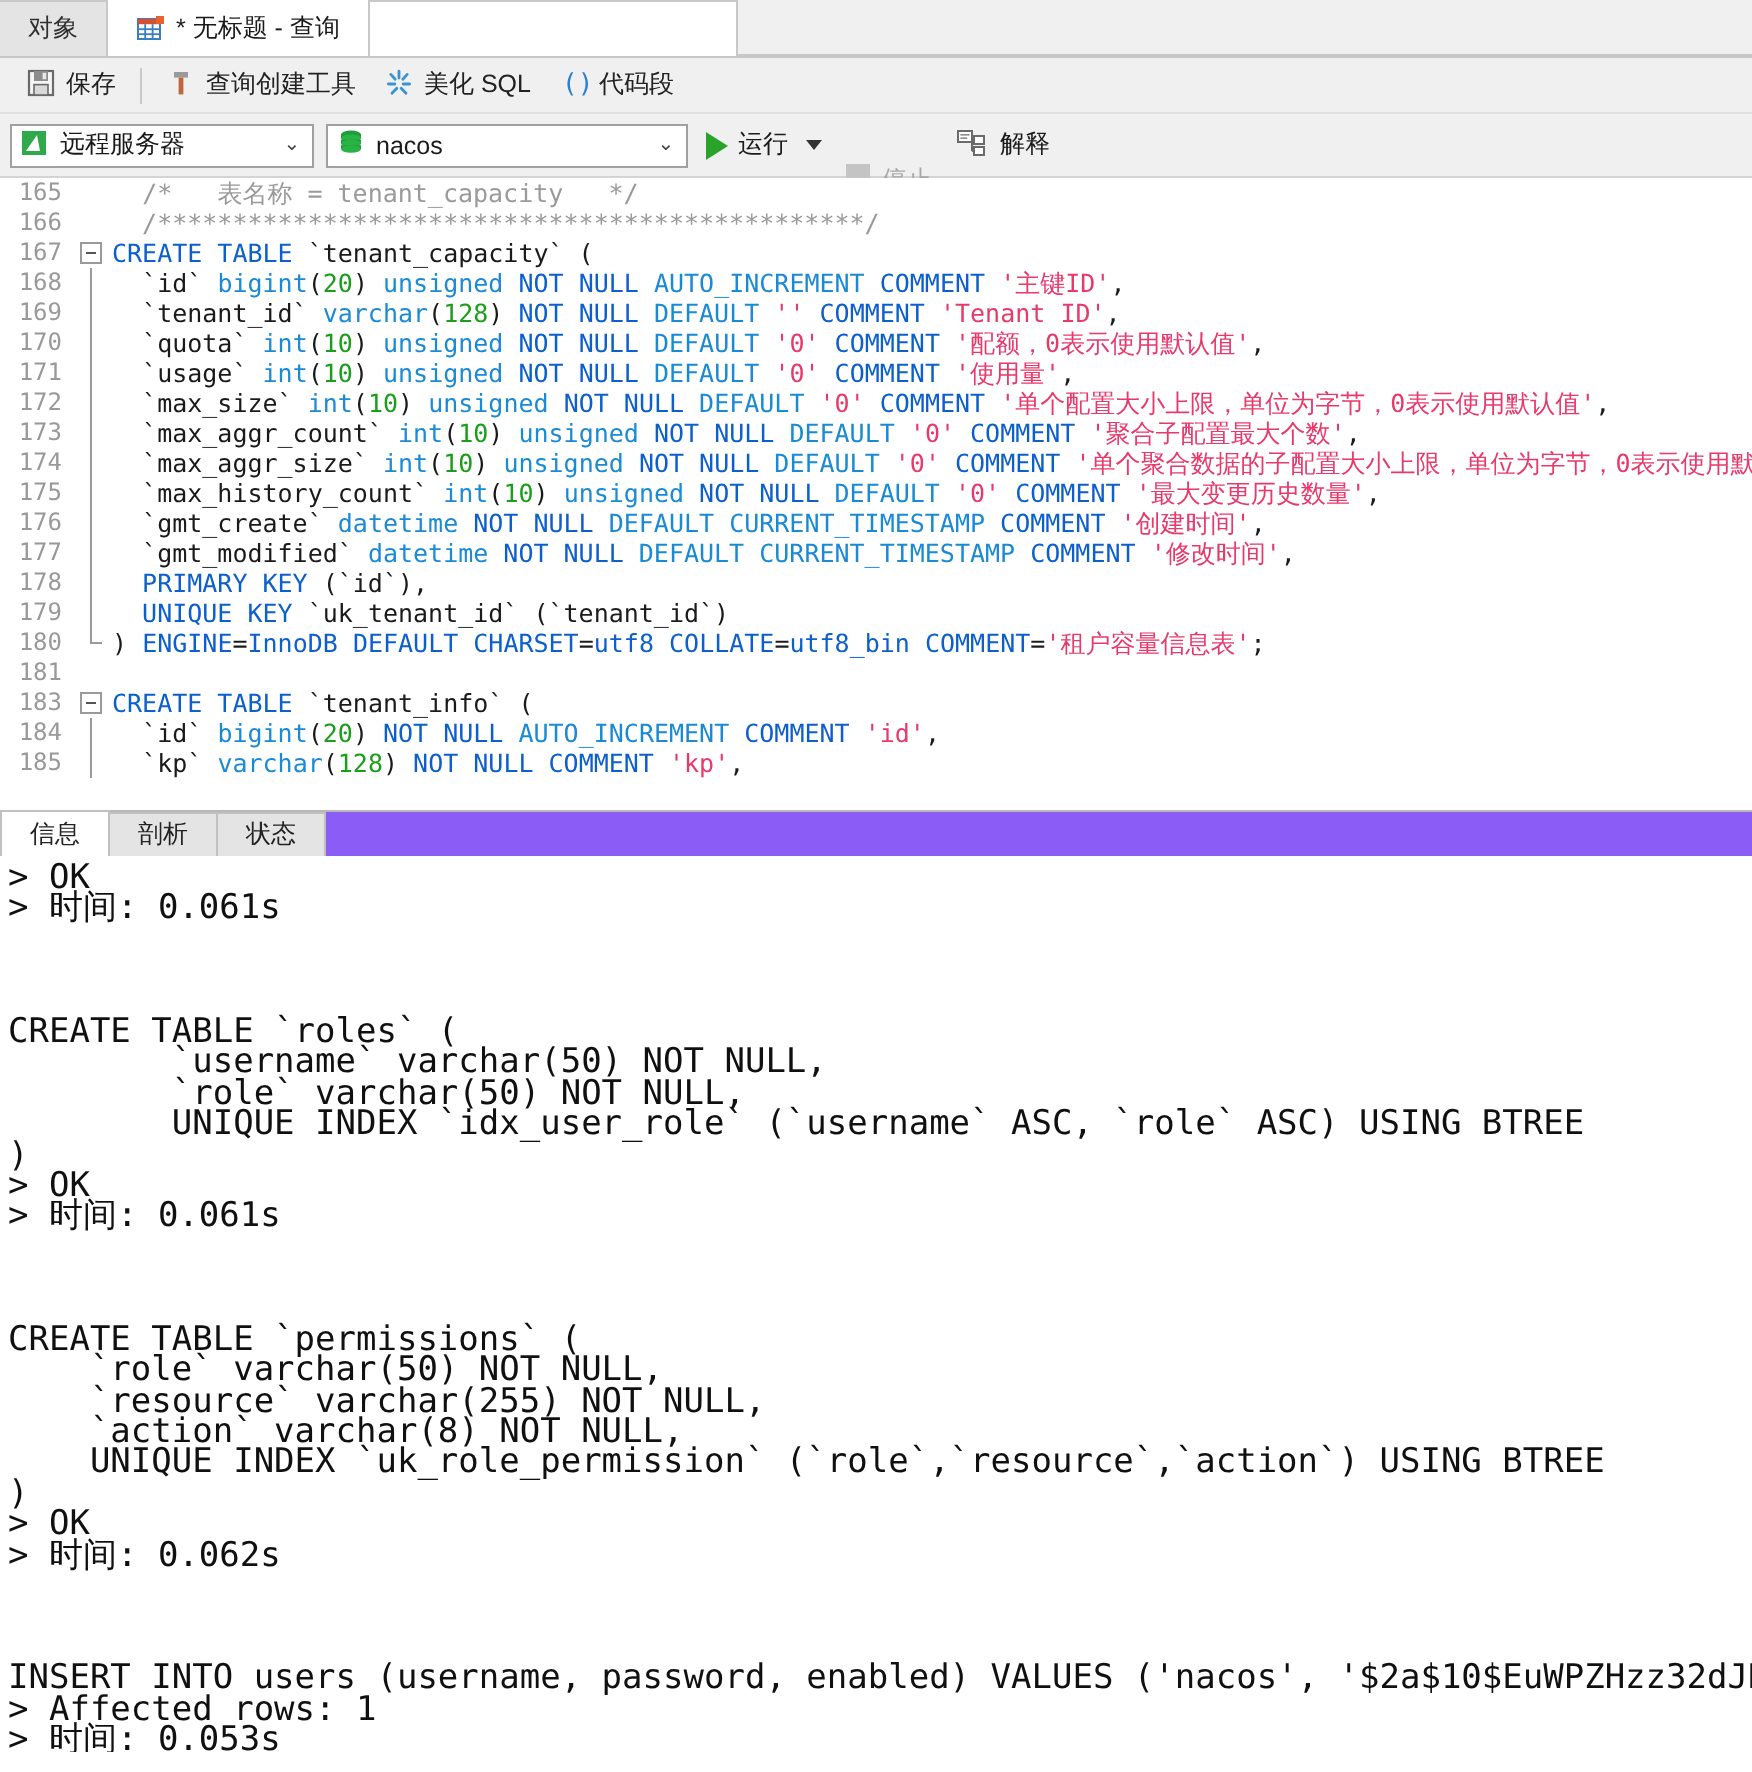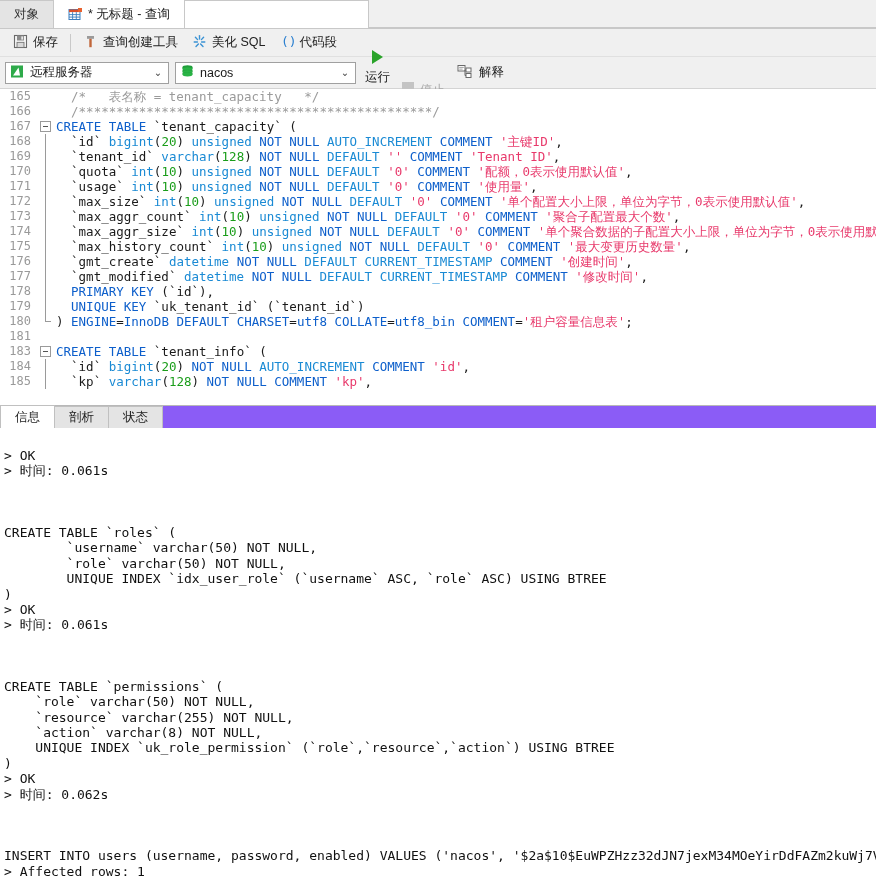--- a/index.html
+++ b/index.html
@@ -102,31 +102,31 @@
     background: #fff;
     border: 1px solid #a0a0a0;
     display: flex;
     align-items: center;
     padding: 0 3px 0 4px;
     font-size: 12.5px;
     color: #1a1a1a;
     cursor: default;
   }
   .combo .cb-label { flex: 1; padding-left: 5px; white-space: nowrap; overflow: hidden; }
-  .combo.conn { width: 164px; }
+  .combo.conn { width: 152px; }
   .combo.db { width: 181px; }
   .chev {
     width: 14px; text-align: center;
     color: #444; font-size: 10px;
     line-height: 1;
   }
   .runbtn {
     display: flex; align-items: center; gap: 5px;
     font-size: 12.5px; color: #1a1a1a;
-    padding: 0 3px; cursor: default; white-space: nowrap; flex-direction: column;
+    padding: 0 3px; cursor: default; white-space: nowrap;
   }
   .play {
     width: 0; height: 0;
     border-left: 11px solid #2aa32a;
     border-top: 7px solid transparent;
     border-bottom: 7px solid transparent;
   }
   .caret-sm {
     width: 0; height: 0;
     border-left: 4px solid transparent;
@@ -241,23 +241,23 @@
     cursor: default;
   }
   .rtab.active { background: #ffffff; height: 23px; }
   .restabs-fill { flex: 1; height: 22px; }
 
   
   .output {
     height: 448px;
     background: #ffffff;
     overflow: hidden;
-    padding: 20px 0 0 4px;
+    padding: 4px 0 0 4px;
     font-family: "DejaVu Sans Mono", monospace;
-    font-size: 13px;
+    font-size: 17px;
     line-height: 15.4px;
     color: #101010;
     white-space: pre;
   }
   .out-line { height: 15.4px; }
 </style>
 </head>
 <body>
 
 <div class="tabbar">

